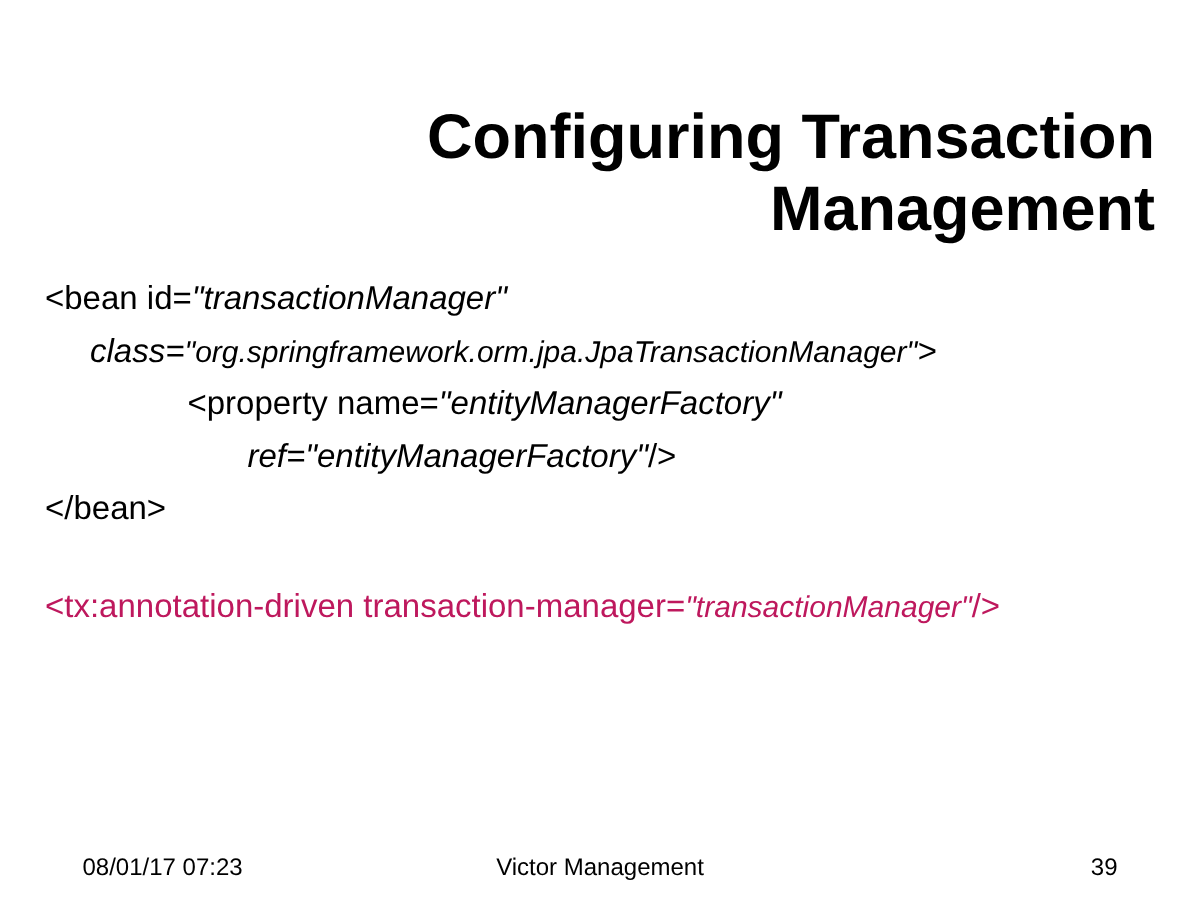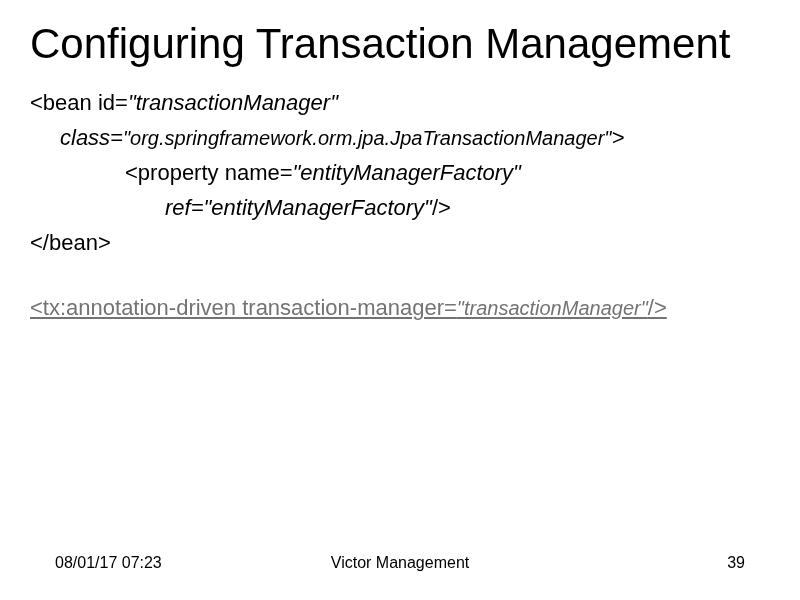--- a/index.html
+++ b/index.html
@@ -16,61 +16,61 @@
       overflow: hidden;
     }
     .slide {
       width: 100%;
       height: 100%;
       padding: 20px 30px;
       position: relative;
     }
     .title {
       font-size: 42px;
-      font-weight: normal;
-      text-align: left;
+      font-weight: bold;
+      text-align: right;
       color: #000;
       line-height: 1.15;
       margin-bottom: 18px;
+      margin-top: 47px;
     }
     .content {
       font-size: 22px;
       line-height: 1.5;
       color: #000;
     }
     .code-line {
       margin-bottom: 2px;
       white-space: nowrap;
     }
     .italic {
       font-style: italic;
     }
     .small-italic {
       font-style: italic;
       font-size: 20px;
     }
     .red {
-      color: #737373;
-      text-decoration: underline;
+      color: #be185d;
     }
     .indent1 {
       padding-left: 30px;
     }
     .indent2 {
       padding-left: 95px;
     }
     .indent3 {
       padding-left: 135px;
     }
     .spacer {
       height: 30px;
     }
     .footer {
       position: absolute;
-      bottom: 28px;
+      bottom: 12px;
       left: 0;
       width: 100%;
       padding: 0 55px 0 55px;
       display: flex;
       justify-content: space-between;
       font-size: 16px;
       color: #000;
     }
     .footer-center {
       position: absolute;

